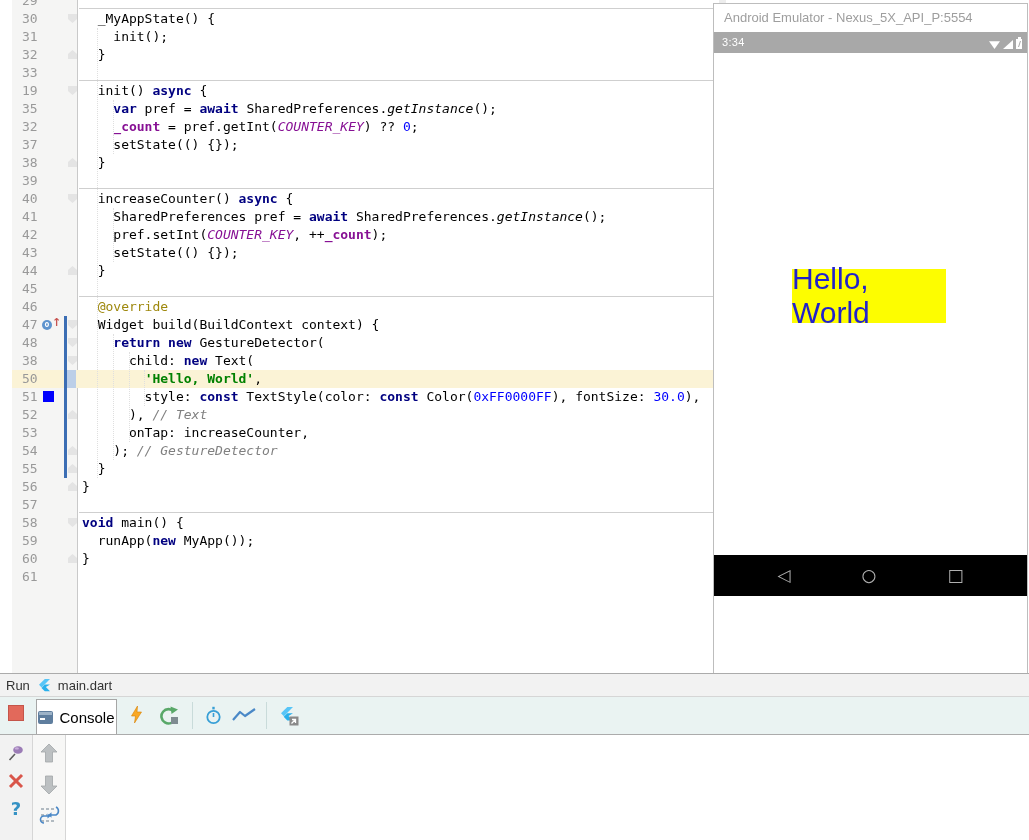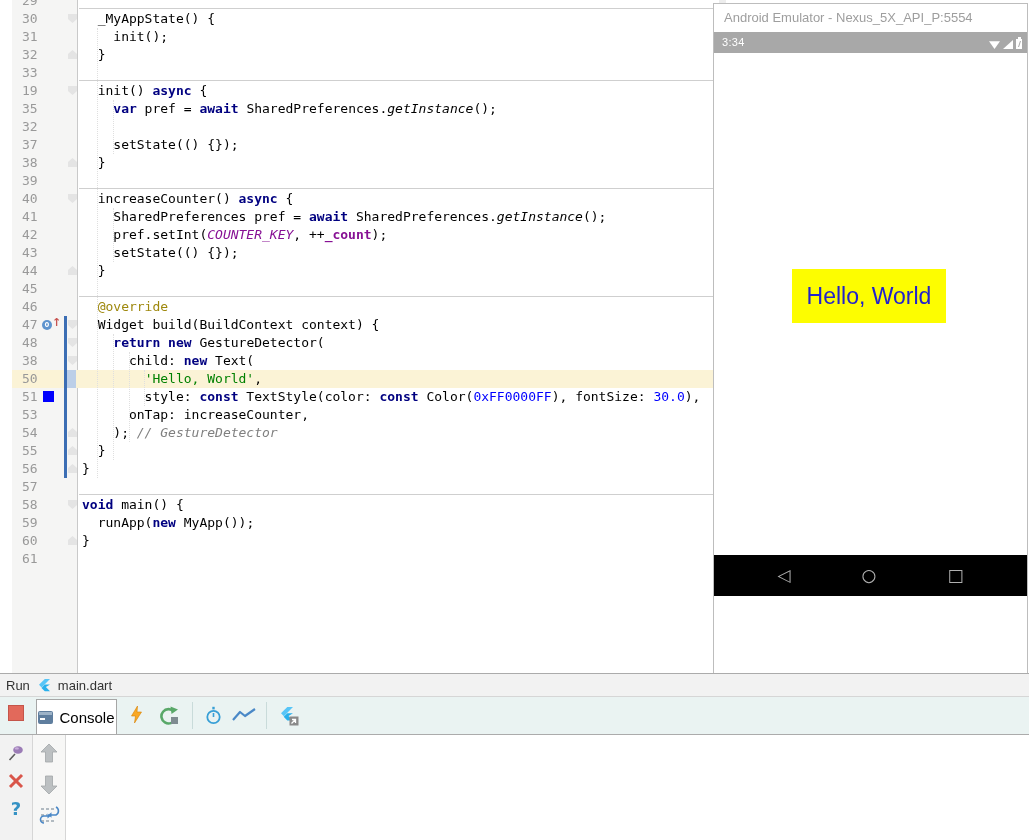--- a/index.html
+++ b/index.html
@@ -16,21 +16,21 @@
   .row.current{background:var(--current_line);}
   .sep{position:absolute;left:67px;width:643px;top:-2px;height:1px;background:#CFCFCF;}
   .lnum{position:absolute;left:10px;top:0;color:#999;font:13px/18px "DejaVu Sans Mono",monospace;}
   .fold{position:absolute;left:56px;top:4px;width:9px;height:9px;background:#E4E4E4;
         filter:drop-shadow(0 0 1px #9a9a9a);}
   .fold.down{clip-path:polygon(0 0,100% 0,100% 55%,50% 100%,0 55%);}
   .fold.up{clip-path:polygon(50% 0,100% 45%,100% 100%,0 100%,0 45%);}
   .code{position:absolute;left:70px;top:0;white-space:pre;color:#000;
         font:13px/18px "DejaVu Sans Mono",monospace;}
   .k{color:var(--keyword);font-weight:bold;}
-  .s{color:var(--string);font-weight:normal;}
+  .s{color:var(--string);font-weight:bold;}
   .n{color:var(--number);}
   .c{color:var(--comment);font-style:italic;}
   .f{color:var(--field);font-weight:bold;}
   .i{color:var(--field);font-style:italic;}
   .m{font-style:italic;}
   .a{color:var(--annotation);}
   .mark-ov{position:absolute;left:30px;top:3px;width:18px;height:12px;}
   .ov-circle{position:absolute;left:0;top:1px;width:10px;height:10px;border-radius:50%;
              background:#5E94CE;color:#fff;font:bold 8px/10px "DejaVu Sans Mono",monospace;text-align:center;}
   .ov-arrow{position:absolute;left:10px;top:-3px;color:#C75450;font:bold 11px/14px "DejaVu Sans",sans-serif;}
@@ -49,21 +49,21 @@
   .emu-time{position:absolute;left:8px;top:4px;color:#fff;font-size:11px;font-weight:normal;letter-spacing:.3px;}
   .emu-sicons{position:absolute;right:5px;top:5px;display:flex;align-items:flex-end;gap:3px;height:12px;}
   .ic-wifi{width:11px;height:9px;background:#fff;clip-path:polygon(50% 100%,0 15%,100% 15%);}
   .ic-signal{width:10px;height:9px;background:#fff;clip-path:polygon(100% 0,100% 100%,0 100%);}
   .ic-batt{width:6px;height:10px;background:#fff;position:relative;}
   .ic-batt::before{content:"";position:absolute;left:1.5px;top:-2px;width:3px;height:2px;background:#fff;}
   .ic-batt::after{content:"";position:absolute;left:2.5px;top:2px;width:1px;height:6px;background:#A8A8A8;transform:skewX(-18deg);}
   .emu-screen{position:relative;height:502px;background:#fff;}
   .hello-box{position:absolute;left:78px;top:216px;width:154px;height:54px;background:var(--hello_bg);
              display:flex;align-items:center;justify-content:center;}
-  .hello-text{color:var(--hello_text);font-size:23px;}
+  .hello-text{color:var(--hello_text);font-size:30px;}
   .emu-nav{height:41px;background:#000;display:flex;align-items:center;justify-content:center;gap:71px;}
   .nav-glyph{color:#B0B0B0;font:17px/17px "DejaVu Sans",sans-serif;}
 
   
   #panel{position:absolute;left:0;top:673px;width:1029px;height:212px;background:#fff;
          border-top:1px solid #ABABAB;box-sizing:border-box;}
   .run-row{height:22px;background:#F2F2F2;border-bottom:1px solid #D6D6D6;display:flex;
            align-items:center;padding-left:6px;gap:7px;font-size:13px;color:#333;box-sizing:content-box;}
   .toolbar-row{height:38px;background:#EAF3F2;border-bottom:1px solid #ABABAB;position:relative;box-sizing:border-box;}
   .stop-btn{position:absolute;left:8px;top:8px;width:16px;height:16px;background:var(--stop);border:1px solid #C4554A;box-sizing:border-box;}
@@ -119,20 +119,21 @@
         <span class="lnum">19</span>
         <span class="fold down"></span>
         <span class="code"><span>  init() </span><span class="k">async</span><span> {</span></span>
       </div>
       <div class="row">
         <span class="lnum">35</span>
         <span class="code"><span>    </span><span class="k">var</span><span> pref = </span><span class="k">await</span><span> SharedPreferences.</span><span class="m">getInstance</span><span>();</span></span>
       </div>
       <div class="row">
         <span class="lnum">32</span>
+        <span class="code"><span>    </span><span class="f">_count</span><span> = pref.getInt(</span><span class="i">COUNTER_KEY</span><span>) ?? </span><span class="n">0</span><span>;</span></span>
       </div>
       <div class="row">
         <span class="lnum">37</span>
         <span class="code"><span>    setState(() {});</span></span>
       </div>
       <div class="row">
         <span class="lnum">38</span>
         <span class="fold up"></span>
         <span class="code"><span>  }</span></span>
       </div>
@@ -193,20 +194,25 @@
       </div>
       <div class="row current">
         <span class="lnum">50</span>
         <span class="vcs-cur"></span>
         <span class="code"><span>        </span><span class="s">'Hello, World'</span><span>,</span></span>
       </div>
       <div class="row">
         <span class="lnum">51</span>
         <span class="mark-swatch"></span>
         <span class="code"><span>        style: </span><span class="k">const</span><span> TextStyle(color: </span><span class="k">const</span><span> Color(</span><span class="n">0xFF0000FF</span><span>), fontSize: </span><span class="n">30.0</span><span>),</span></span>
+      </div>
+      <div class="row">
+        <span class="lnum">52</span>
+        <span class="fold up"></span>
+        <span class="code"><span>      ), </span><span class="c">// Text</span></span>
       </div>
       <div class="row">
         <span class="lnum">53</span>
         <span class="code"><span>      onTap: increaseCounter,</span></span>
       </div>
       <div class="row">
         <span class="lnum">54</span>
         <span class="fold up"></span>
         <span class="code"><span>    ); </span><span class="c">// GestureDetector</span></span>
       </div>

